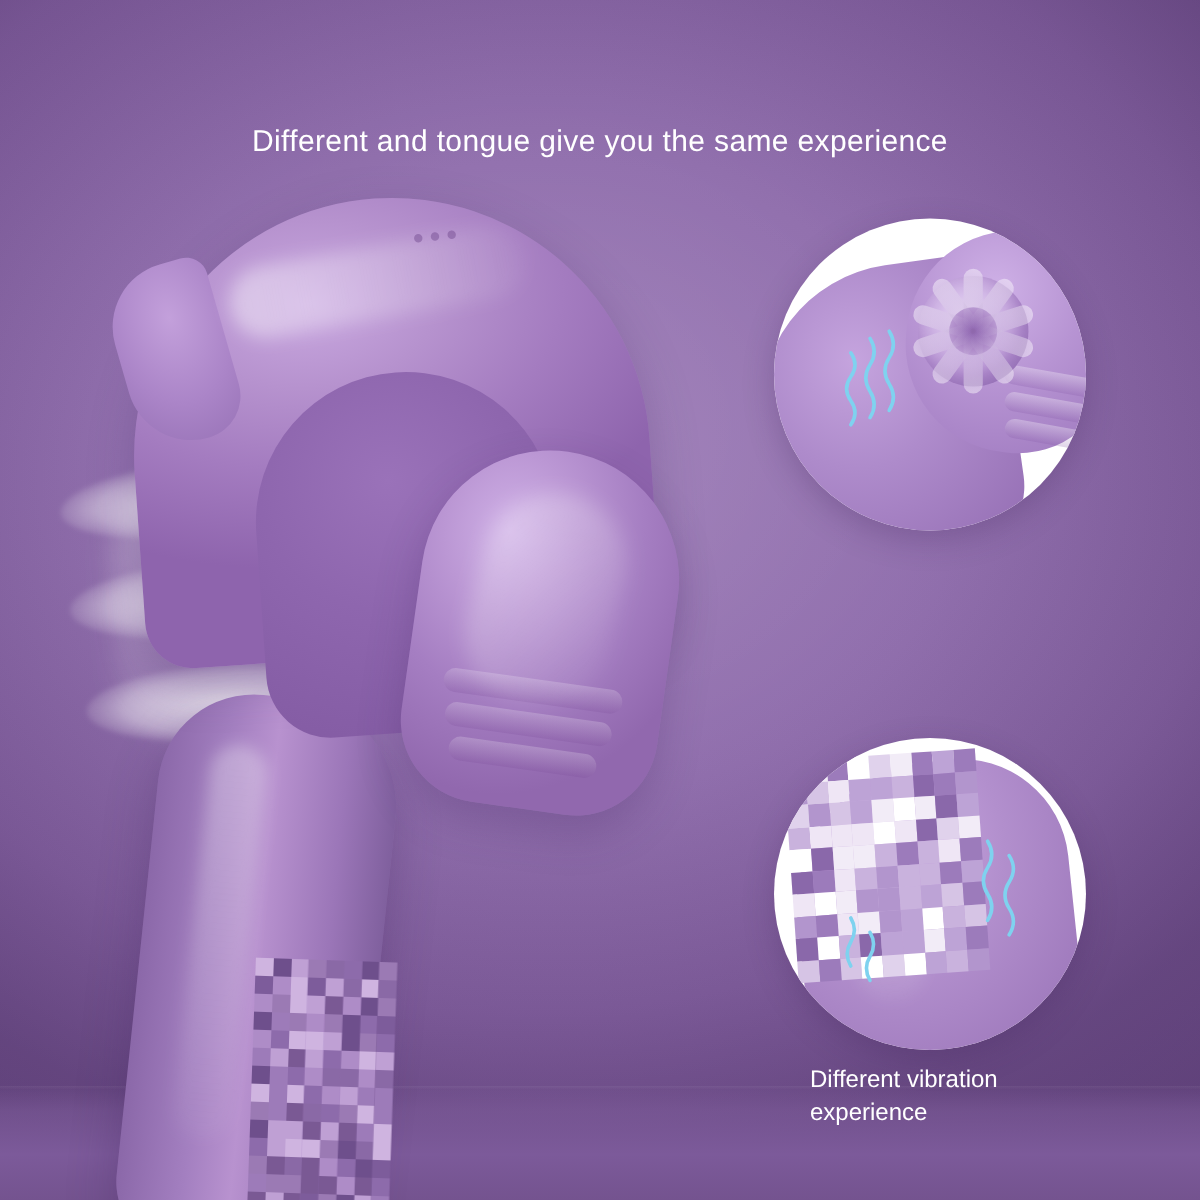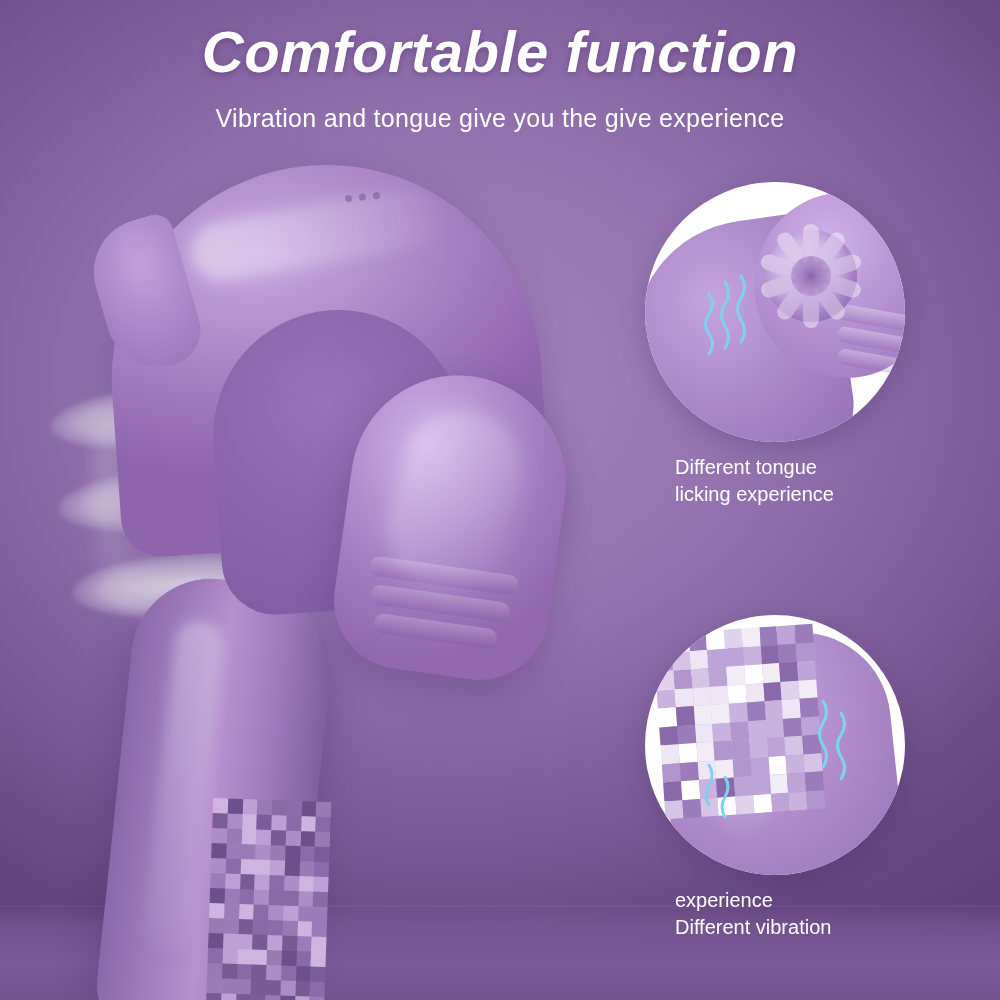--- a/index.html
+++ b/index.html
@@ -582,22 +582,21 @@
         <span style="background:#bfa0d4"></span>
         <span style="background:#7a5994"></span>
         <span style="background:#7d5c9b"></span>
         <span style="background:#9b7ab4"></span>
         <span style="background:#6e4f8c"></span>
         <span style="background:#bfa0d4"></span>
         <span style="background:#9d7bb9"></span>
       </div>
   </div>
 
-  <div class="title">Comfortable function</div>
-  <div class="subtitle">Vibration and tongue give you the give experience</div>
+  <div class="subtitle">Different and tongue give you the same experience</div>
 
 
   <div class="detail" id="detail-tongue">
     <div class="detail-circle">
       <div class="tg-body"></div>
       <div class="tg-head"></div>
       <div class="tg-ridges">
         <i style="top:0"></i>
           <i style="top:22px;width:92px;left:4px"></i>
           <i style="top:44px;width:84px;left:8px"></i>
@@ -614,24 +613,20 @@
           <i style="transform:rotate(252deg)"></i>
           <i style="transform:rotate(288deg)"></i>
           <i style="transform:rotate(324deg)"></i>
         </div>
       <svg width="260" height="260" style="position:absolute;left:0;top:0" aria-hidden="true">
         <path class="wave" d="M64 112 q7 10 0 20 q-7 10 0 20 q7 10 0 20"></path>
         <path class="wave" d="M80 100 q7 11 0 22 q-7 11 0 22 q7 11 0 22"></path>
         <path class="wave" d="M96 94 q7 11 0 22 q-7 11 0 22 q7 11 0 22"></path>
       </svg>
     </div>
-    <div class="detail-caption">
-      <div>Different tongue</div>
-      <div>licking experience</div>
-    </div>
   </div>
 
   <div class="detail" id="detail-vibration">
     <div class="detail-circle">
       <div class="vb-body"></div>
       <div class="vb-gloss"></div>
       <div class="vb-mosaic" id="vb-mosaic">
           <span style="background:#efe6f5"></span>
           <span style="background:#f2ecf7"></span>
           <span style="background:#9c7bbb"></span>
@@ -724,18 +719,18 @@
           <span style="background:#b295cd"></span>
         </div>
       <svg width="260" height="260" style="position:absolute;left:0;top:0" aria-hidden="true">
         <path class="wave" d="M178 86 q7 11 0 22 q-7 11 0 22 q7 11 0 22"></path>
         <path class="wave" d="M196 98 q7 11 0 22 q-7 11 0 22 q7 11 0 22"></path>
         <path class="wave" d="M64 150 q6 10 0 20 q-6 10 0 20"></path>
         <path class="wave" d="M80 162 q6 10 0 20 q-6 10 0 20"></path>
       </svg>
     </div>
     <div class="detail-caption">
+      <div>Different vibration</div>
       <div>experience</div>
-      <div>Different vibration</div>
     </div>
   </div>
 
 </div>
 
 </body></html>

